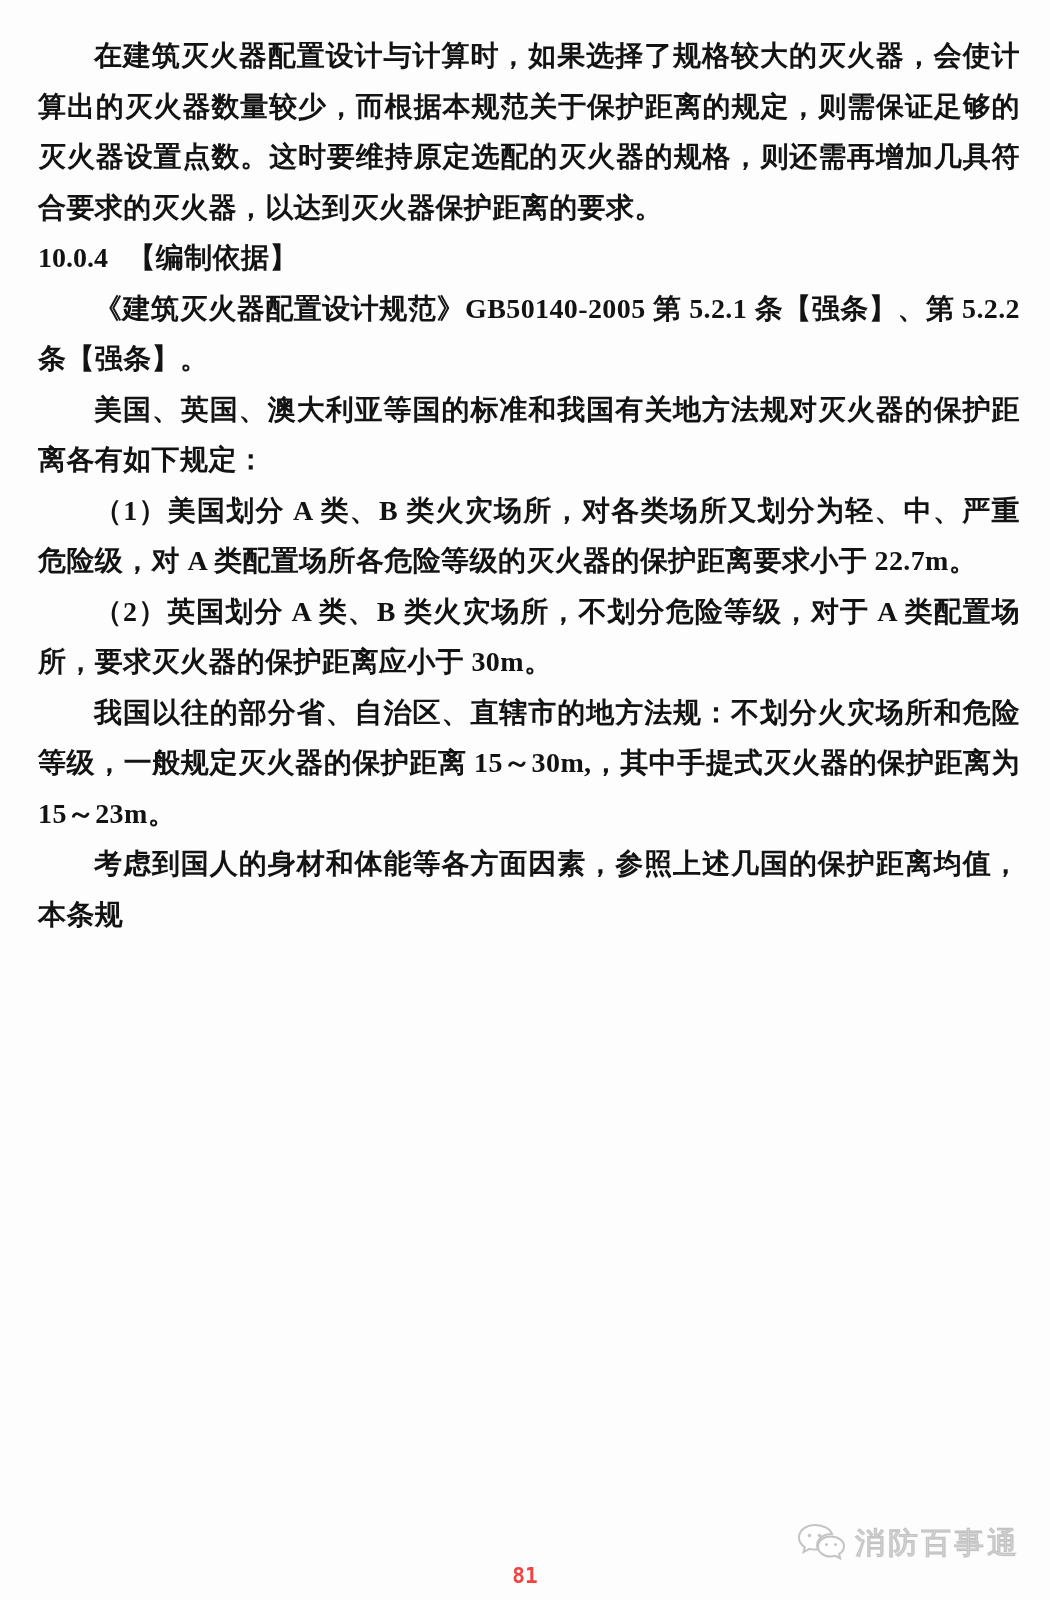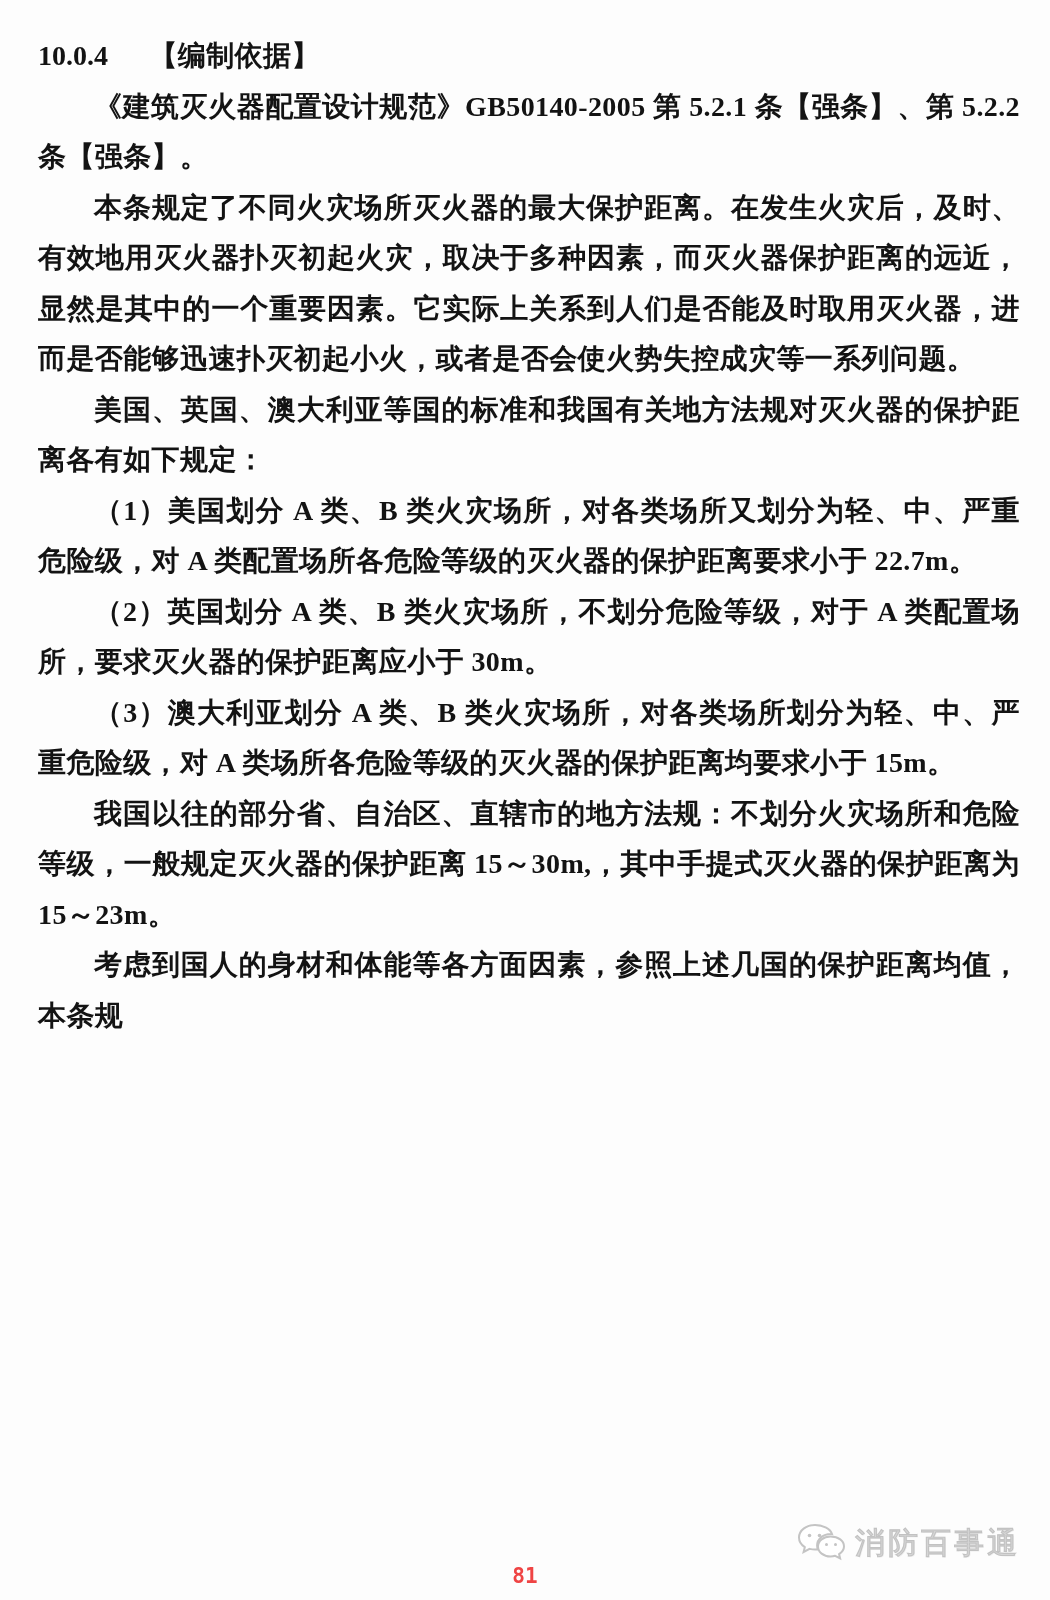--- a/index.html
+++ b/index.html
@@ -29,21 +29,21 @@
     text-align: justify;
     letter-spacing: 0.4px;
   }
   .para {
     text-indent: 2em;
   }
   .heading-line {
     text-indent: 0;
   }
   .sec-num {
-    margin-right: 34px;
+    margin-right: 12px;
     letter-spacing: 0;
   }
   .watermark {
     position: absolute;
     top: 1522px;
     right: 30px;
     display: flex;
     align-items: center;
     gap: 7px;
   }
@@ -65,30 +65,29 @@
     font-family: "DejaVu Sans Mono", "Liberation Mono", monospace;
     font-weight: bold;
     font-size: 21px;
     color: #ef4444;
   }
 </style>
 </head>
 <body>
 
 <div class="page-body">
+  <p class="para">在建筑灭火器配置设计与计算时，如果选择了规格较大的灭火器，会使计算出的灭火器数量较少，而根据本规范关于保护距离的规定，则需保证足够的灭火器设置点数。这时要维持原定选配的灭火器的规格，则还需再增加几具符合要求的灭火器，以达到灭火器保护距离的要求。</p>
   <p class="heading-line">
     <span class="sec-num">10.0.4</span>
     <span class="sec-label">【编制依据】</span>
   </p>
   <p class="para">《建筑灭火器配置设计规范》GB50140-2005 第 5.2.1 条【强条】、第 5.2.2 条【强条】。</p>
-  <p class="para">本条规定了不同火灾场所灭火器的最大保护距离。在发生火灾后，及时、有效地用灭火器扑灭初起火灾，取决于多种因素，而灭火器保护距离的远近，显然是其中的一个重要因素。它实际上关系到人们是否能及时取用灭火器，进而是否能够迅速扑灭初起小火，或者是否会使火势失控成灾等一系列问题。</p>
   <p class="para">美国、英国、澳大利亚等国的标准和我国有关地方法规对灭火器的保护距离各有如下规定：</p>
   <p class="para">（1）美国划分 A 类、B 类火灾场所，对各类场所又划分为轻、中、严重危险级，对 A 类配置场所各危险等级的灭火器的保护距离要求小于 22.7m。</p>
   <p class="para">（2）英国划分 A 类、B 类火灾场所，不划分危险等级，对于 A 类配置场所，要求灭火器的保护距离应小于 30m。</p>
-  <p class="para">（3）澳大利亚划分 A 类、B 类火灾场所，对各类场所划分为轻、中、严重危险级，对 A 类场所各危险等级的灭火器的保护距离均要求小于 15m。</p>
   <p class="para">我国以往的部分省、自治区、直辖市的地方法规：不划分火灾场所和危险等级，一般规定灭火器的保护距离 15～30m,，其中手提式灭火器的保护距离为 15～23m。</p>
   <p class="para">考虑到国人的身材和体能等各方面因素，参照上述几国的保护距离均值，本条规</p>
 </div>
 
 <div class="watermark">
   <svg width="52" height="42" viewBox="0 0 52 42" aria-hidden="true">
     <g fill="#ffffff" stroke="#c4c4c4" stroke-width="2">
       <path d="M19 3 C10 3 3 8.5 3 15.5 c0 4 2.3 7.4 5.8 9.7 L7.6 30 l6-3.1 c1.7 .4 3.5 .7 5.4 .7 1 0 2 -.1 2.9 -.2 -.5 -1.2 -.8 -2.5 -.8 -3.9 0 -6.6 6.2 -11.6 13.4 -11.6 .5 0 1 0 1.5 .1 C34.5 7 27.5 3 19 3 Z"></path>
       <path d="M34.5 14.5 c-7 0 -12.5 4.4 -12.5 10 0 5.6 5.5 10 12.5 10 1.6 0 3.2 -.2 4.6 -.7 l5 2.6 -1 -4.3 c2.9 -1.9 4.9 -4.7 4.9 -7.6 0 -5.6 -5.5 -10 -13.5 -10 Z"></path>
     </g>

